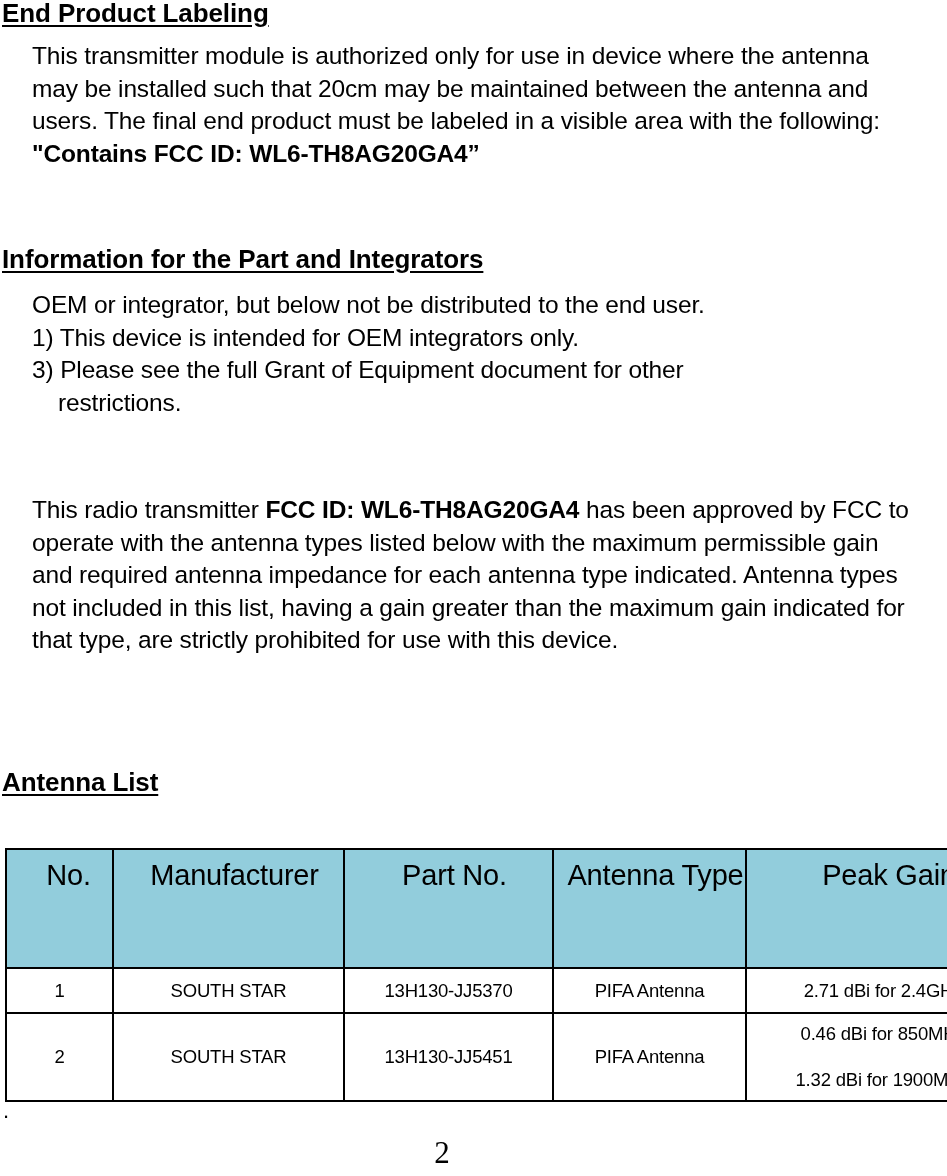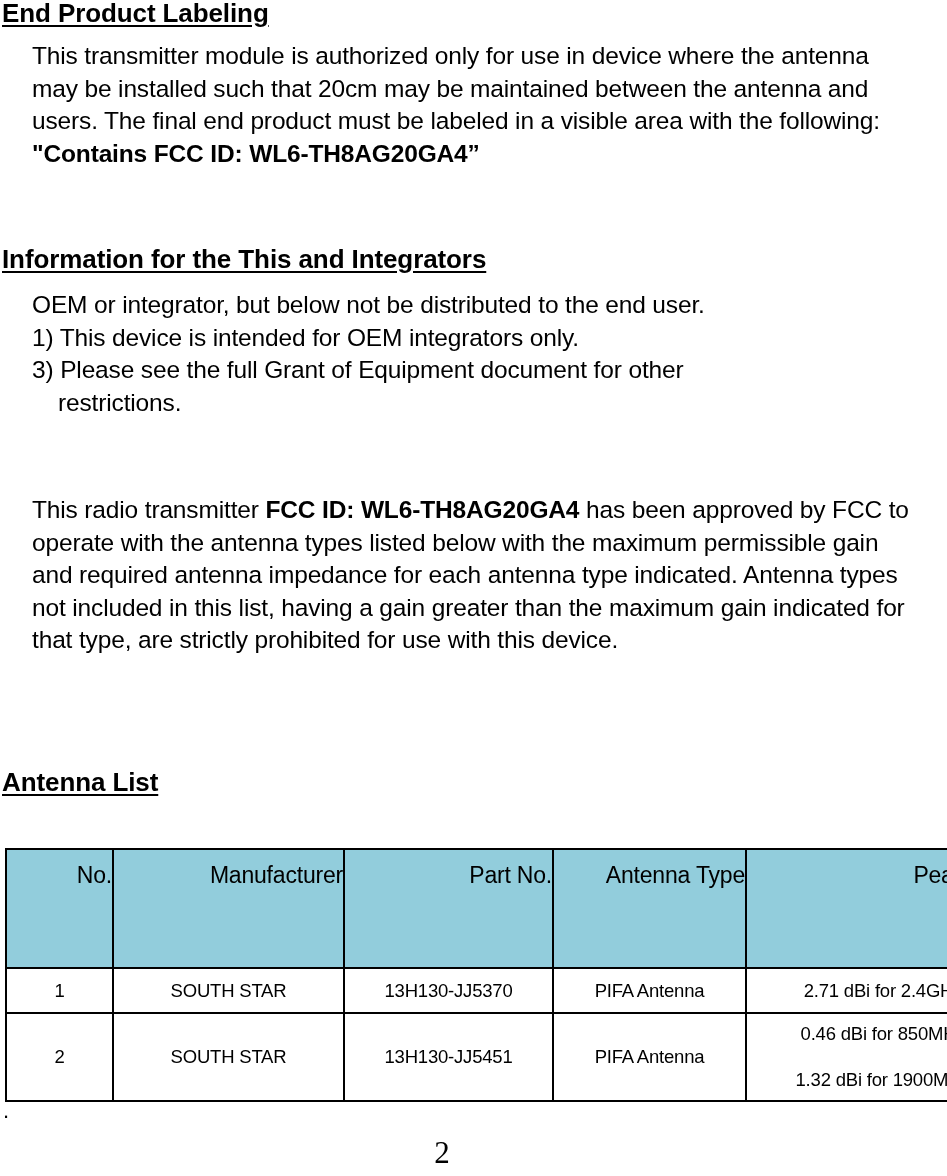--- a/index.html
+++ b/index.html
@@ -99,26 +99,26 @@
   }
   #antenna-table td, #antenna-table th {
     border: 2px solid #000000;
     padding: 0;
     text-align: center;
     vertical-align: middle;
     font-weight: normal;
   }
   #antenna-table thead th {
     background: #92cddc;
-    font-size: 23px;
+    font-size: 29px;
     height: 110px;
     vertical-align: top;
     padding-top: 7px;
     padding-left: 12px;
-    text-align: right;
+    text-align: center;
     line-height: 36px;
     letter-spacing: -0.2px;
   }
   #antenna-table thead th.col-no {
     padding-left: 18px;
   }
 
   #antenna-table tbody td {
     font-size: 18.5px;
     letter-spacing: -0.2px;
@@ -163,21 +163,21 @@
 <body>
 
 <div class="page">
 
   <h2 class="section-heading" id="heading-end-product">End Product Labeling</h2>
 
   <div class="body-block" id="para-labeling">
     <p><span>This transmitter module is authorized only for use in device where the antenna may be installed such that 20cm may be maintained between the antenna and users. The final end product must be labeled in a visible area with the following: </span><b>"Contains FCC ID: WL6-TH8AG20GA4”</b></p>
   </div>
 
-  <h2 class="section-heading" id="heading-oem">Information for the This and Integrators</h2>
+  <h2 class="section-heading" id="heading-oem">Information for the Part and Integrators</h2>
 
   <div class="body-block" id="para-oem-intro">
     <p>OEM or integrator, but below not be distributed to the end user.</p>
     <p>1) This device is intended for OEM integrators only.</p>
     <p>3) Please see the full Grant of Equipment document for other</p>
     <p class="sub-indent">restrictions.</p>
   </div>
 
   <div class="body-block" id="para-radio">
     <p><span>This radio transmitter </span><b>FCC ID: WL6-TH8AG20GA4</b><span> has been approved by FCC to operate with the antenna types listed below with the maximum permissible gain and required antenna impedance for each antenna type indicated. Antenna types not included in this list, having a gain greater than the maximum gain indicated for that type, are strictly prohibited for use with this device.</span></p>

